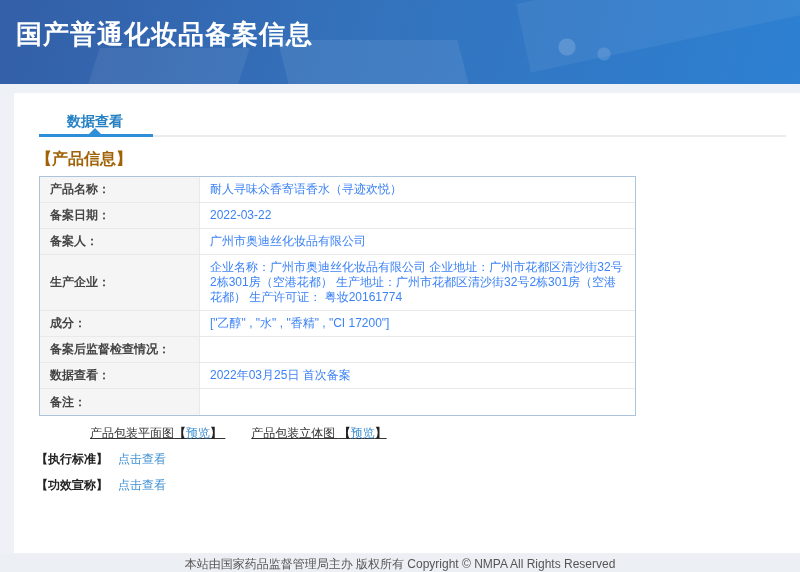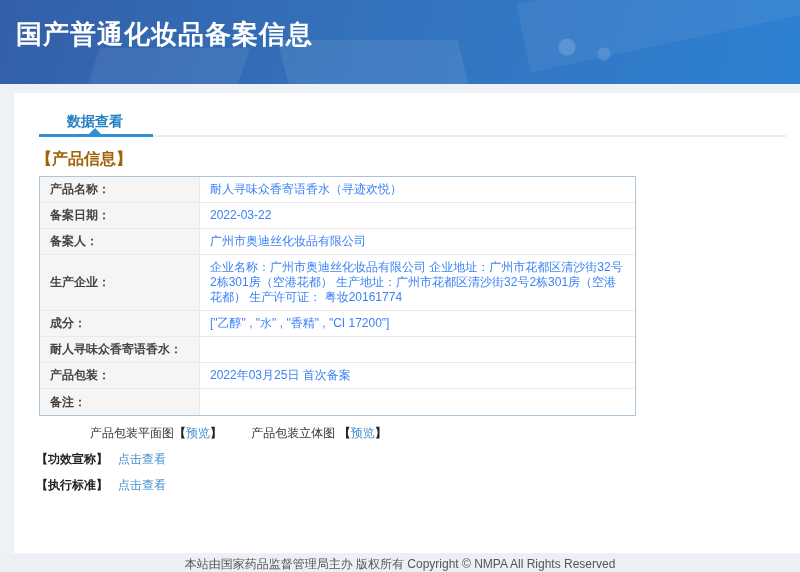--- a/index.html
+++ b/index.html
@@ -96,21 +96,21 @@
     font-weight: bold; color: #444444;
     white-space: nowrap;
   }
   td.value-cell { color: #3b82f6; }
   td.empty-cell { height: 26px; }
   
   .pack-line {
     margin: 9px 0 3px 51px;
     font-size: 12px; color: #333333;
   }
-  .pack-item { margin-right: 26px; }
+  .pack-item { margin-right: 26px; text-decoration: underline; }
   .bracket { color: #222222; font-weight: bold; }
   a.blue-link {
     color: var(--link_blue, #3d8fd2);
     text-decoration: none; cursor: pointer;
   }
   .std-line {
     margin: 9px 0 0 -3px;
     font-size: 12px;
   }
   .std-line .std-label { font-weight: bold; color: #222222; }
@@ -159,49 +159,49 @@
       </tr>
       <tr>
         <td class="label-cell">生产企业：</td>
         <td class="value-cell">企业名称：广州市奥迪丝化妆品有限公司 企业地址：广州市花都区清沙街32号2栋301房（空港花都） 生产地址：广州市花都区清沙街32号2栋301房（空港花都） 生产许可证： 粤妆20161774</td>
       </tr>
       <tr>
         <td class="label-cell">成分：</td>
         <td class="value-cell">["乙醇" , "水" , "香精" , "CI 17200"]</td>
       </tr>
       <tr>
-        <td class="label-cell">耐人寻味众香寄语香水：</td>
+        <td class="label-cell">备案后监督检查情况：</td>
         <td class="value-cell empty-cell"></td>
       </tr>
       <tr>
-        <td class="label-cell">产品包装：</td>
+        <td class="label-cell">数据查看：</td>
         <td class="value-cell">2022年03月25日 首次备案</td>
       </tr>
       <tr>
         <td class="label-cell">备注：</td>
         <td class="value-cell empty-cell"></td>
       </tr>
     </tbody>
   </table>
 
 
   <div class="pack-line">
     <span class="pack-item">
       <span>产品包装平面图</span><span class="bracket">【</span><a class="blue-link">预览</a><span class="bracket">】</span>
     </span>
     <span class="pack-item">
       <span>产品包装立体图 </span><span class="bracket">【</span><a class="blue-link">预览</a><span class="bracket">】</span>
     </span>
   </div>
 
   <div class="std-line">
+    <span class="std-label">【执行标准】</span><a class="blue-link">点击查看</a>
+  </div>
+
+  <div class="std-line">
     <span class="std-label">【功效宣称】</span><a class="blue-link">点击查看</a>
-  </div>
-
-  <div class="std-line">
-    <span class="std-label">【执行标准】</span><a class="blue-link">点击查看</a>
   </div>
 
 </div>
 
 <div class="footer">
   <span>本站由国家药品监督管理局主办 版权所有 Copyright © NMPA All Rights Reserved</span>
 </div>
 
 </body></html>

